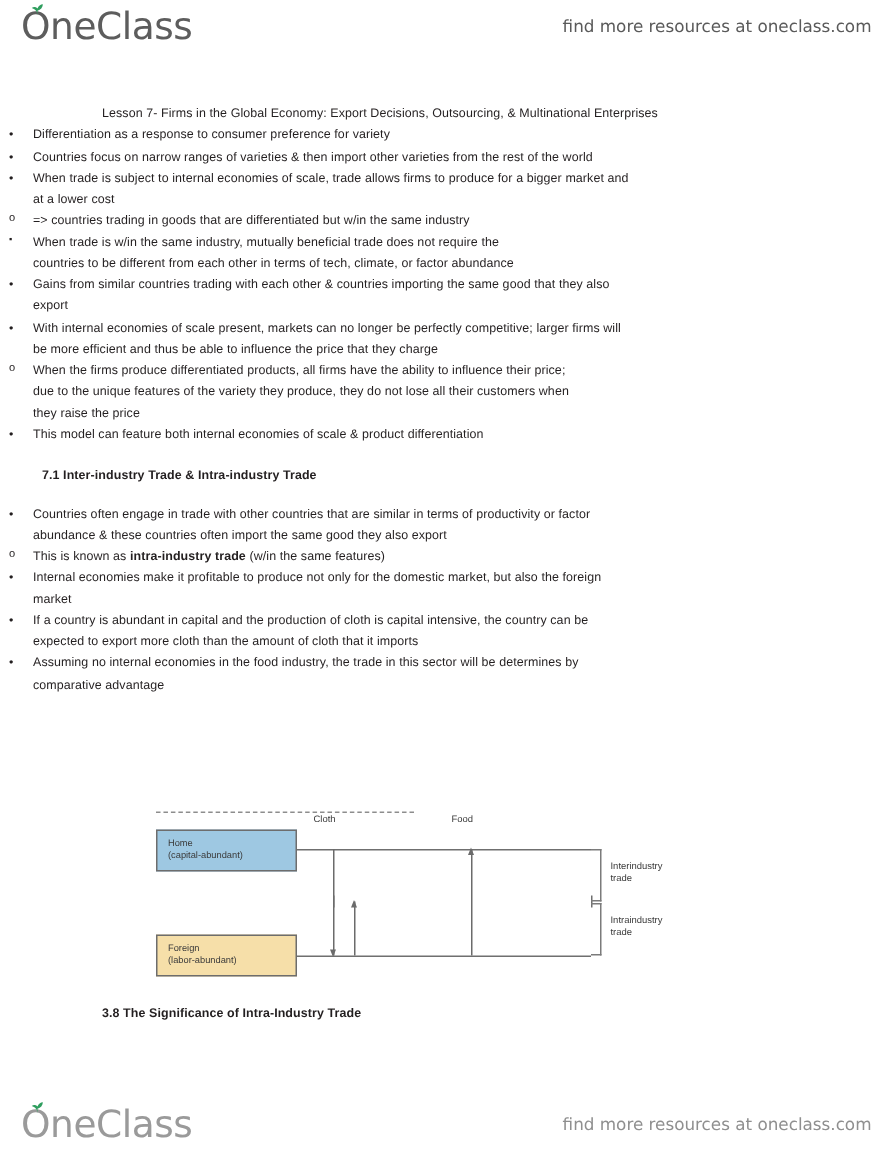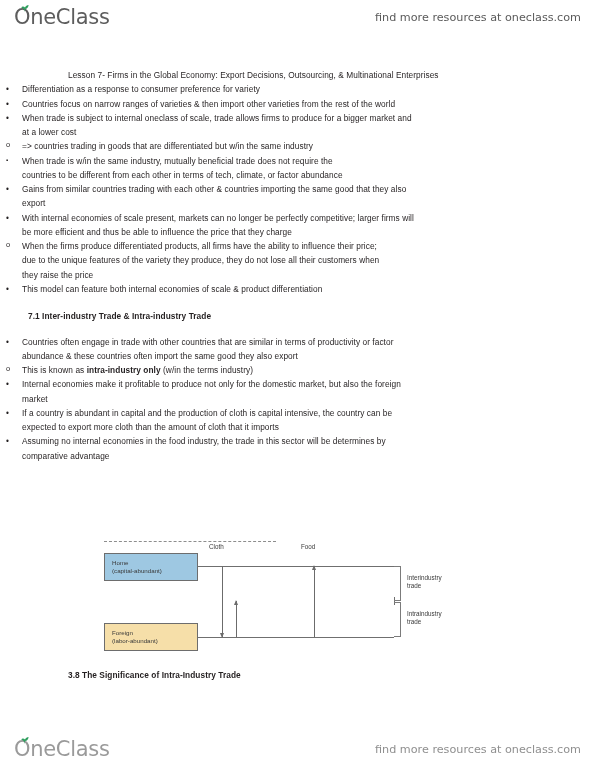--- a/index.html
+++ b/index.html
@@ -32,21 +32,21 @@
   .wm-footer { bottom: 4px; }
 
   .logo {
     display: flex;
     align-items: center;
     position: relative;
     user-select: none;
   }
   .logo-text {
     font-family: "DejaVu Sans", sans-serif;
-    font-size: 21px;
+    font-size: 25px;
     letter-spacing: -0.3px;
     color: #5d5d5d;
     font-weight: 400;
   }
   .wm-footer .logo-text { color: #9a9a9a; }
   .logo-leaf {
     position: absolute;
     left: 6px;
     top: -1px;
     width: 10px;
@@ -238,21 +238,21 @@
     <li class="item">
       <span class="mk">•</span>
       <span class="txt blk">Differentiation as a response to consumer preference for variety</span>
     </li>
     <li class="item">
       <span class="mk">•</span>
       <span class="txt blk">Countries focus on narrow ranges of varieties &amp; then import other varieties from the rest of the world</span>
     </li>
     <li class="item">
       <span class="mk">•</span>
-      <span class="txt blk">When trade is subject to internal oneclass of scale, trade allows firms to produce for a bigger market and at a lower cost</span>
+      <span class="txt blk">When trade is subject to internal economies of scale, trade allows firms to produce for a bigger market and at a lower cost</span>
     </li>
   </ul>
 
   <ul class="lvl l2">
     <li class="item">
       <span class="mk">o</span>
       <span class="txt blk">=&gt; countries trading in goods that are differentiated but w/in the same industry</span>
     </li>
   </ul>
 
@@ -293,21 +293,21 @@
   <ul class="lvl l1" style="margin-top:11px">
     <li class="item">
       <span class="mk">•</span>
       <span class="txt blk">Countries often engage in trade with other countries that are similar in terms of productivity or factor abundance &amp; these countries often import the same good they also export</span>
     </li>
   </ul>
 
   <ul class="lvl l2">
     <li class="item">
       <span class="mk">o</span>
-      <span class="txt blk"><span>This is known as </span><b>intra-industry only</b><span> (w/in the terms industry)</span></span>
+      <span class="txt blk"><span>This is known as </span><b>intra-industry trade</b><span> (w/in the same features)</span></span>
     </li>
   </ul>
 
   <ul class="lvl l1">
     <li class="item">
       <span class="mk">•</span>
       <span class="txt blk">Internal economies make it profitable to produce not only for the domestic market, but also the foreign market</span>
     </li>
     <li class="item">
       <span class="mk">•</span>

